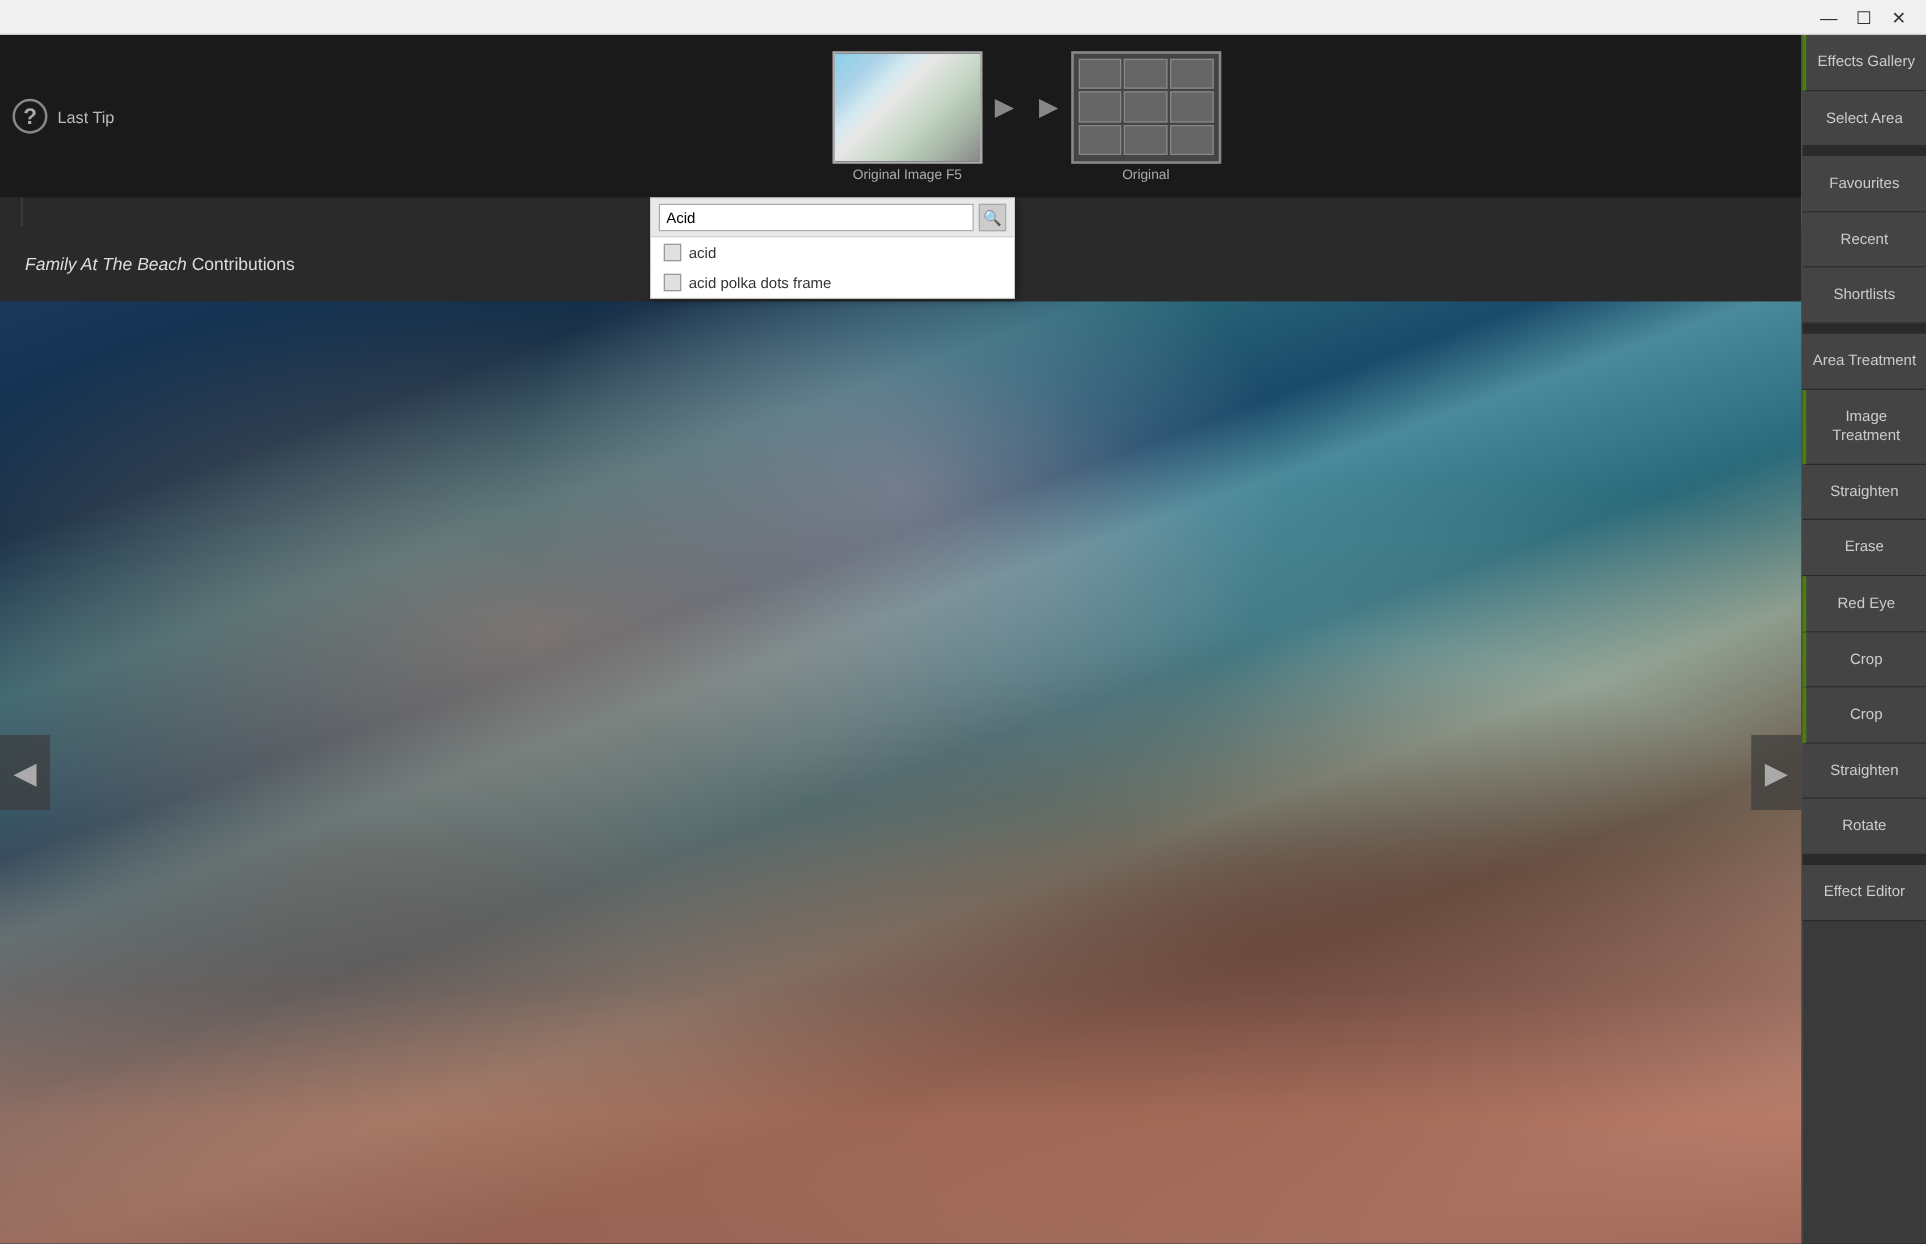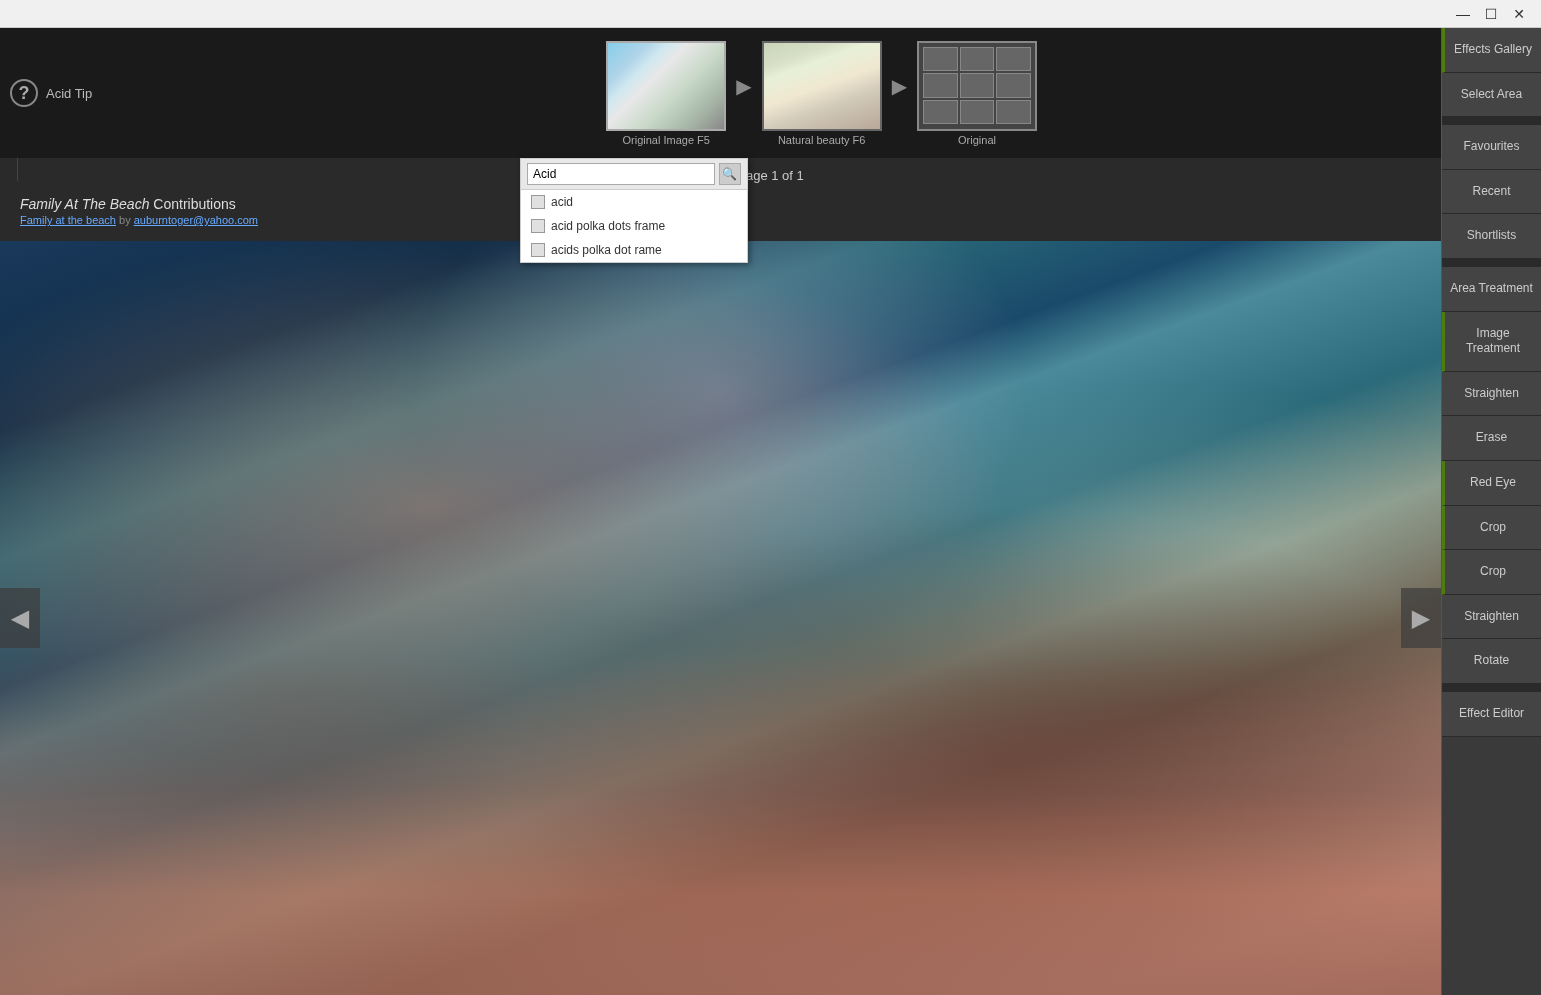--- a/index.html
+++ b/index.html
@@ -279,21 +279,21 @@
         rgba(180, 110, 90, 0.7) 70%,
         rgba(160, 100, 85, 0.8) 100%
       );
     }
 
     
     .search-dropdown {
       position: absolute;
       top: 158px;
       left: 520px;
-      width: 228px;
+      width: 292px;
       background: #f8f8f8;
       border: 1px solid #ccc;
       z-index: 100;
       box-shadow: 2px 2px 6px rgba(0,0,0,0.4);
     }
     .search-row {
       display: flex;
       align-items: center;
       background: #e8e8e8;
       padding: 4px 6px;
@@ -394,40 +394,34 @@
   <button class="title-bar-btn">☐</button>
   <button class="title-bar-btn close">✕</button>
 </div>
 
 <div class="top-strip">
 
   <div class="help-area">
     <div class="help-icon">
       <span>?</span>
     </div>
-    <span>Acid Tip</span>
+    <span>Last Tip</span>
   </div>
 
   <div class="thumbnail-strip">
 
     <div class="thumb-item">
       <div class="thumb-img active">
         <div class="thumb-orig"></div>
       </div>
       <div class="thumb-label">Original Image F5</div>
     </div>
 
     <div class="thumb-arrow">▶</div>
 
-    <div class="thumb-item">
-      <div class="thumb-img">
-        <div class="thumb-natural"></div>
-      </div>
-      <div class="thumb-label">Natural beauty F6</div>
-    </div>
 
     <div class="thumb-arrow">▶</div>
 
     <div class="thumb-item">
       <div class="gallery-thumb">
         <div class="gallery-thumb-cell"></div>
         <div class="gallery-thumb-cell"></div>
         <div class="gallery-thumb-cell"></div>
         <div class="gallery-thumb-cell"></div>
         <div class="gallery-thumb-cell"></div>
@@ -465,23 +459,20 @@
   <div class="sidebar-divider"></div>
   <button class="sidebar-btn">Effect Editor</button>
 </div>
 
 <div class="main-area">
 
   <div class="info-bar">
     <div class="info-bar-title">
       <span>Family At The Beach</span><span class="normal"> Contributions</span>
     </div>
-    <div class="info-bar-meta">
-      <a>Family at the beach</a><span> by </span><a>auburntoger@yahoo.com</a>
-    </div>
   </div>
 
   <div class="image-area">
 
     <button class="nav-arrow left">◀</button>
 
     <div class="painted-image"></div>
 
     <button class="nav-arrow right">▶</button>
   </div>
@@ -495,17 +486,13 @@
     <button class="search-icon-btn">🔍</button>
   </div>
   <div class="dropdown-item">
     <span class="item-icon"></span>
     <span>acid</span>
   </div>
   <div class="dropdown-item">
     <span class="item-icon"></span>
     <span>acid polka dots frame</span>
   </div>
-  <div class="dropdown-item">
-    <span class="item-icon"></span>
-    <span>acids polka dot rame</span>
-  </div>
 </div>
 
 </body></html>

